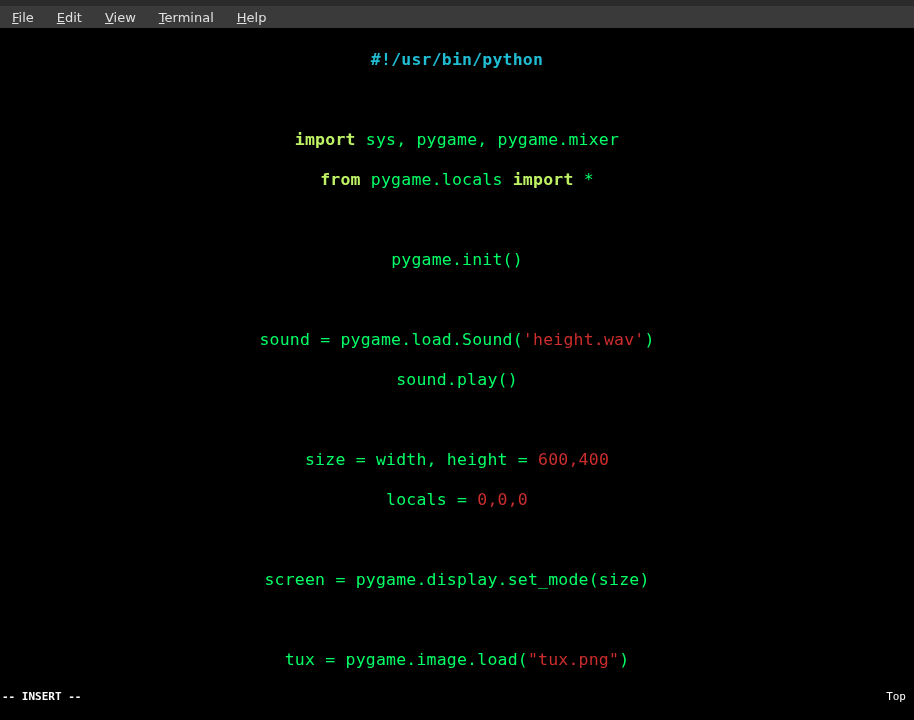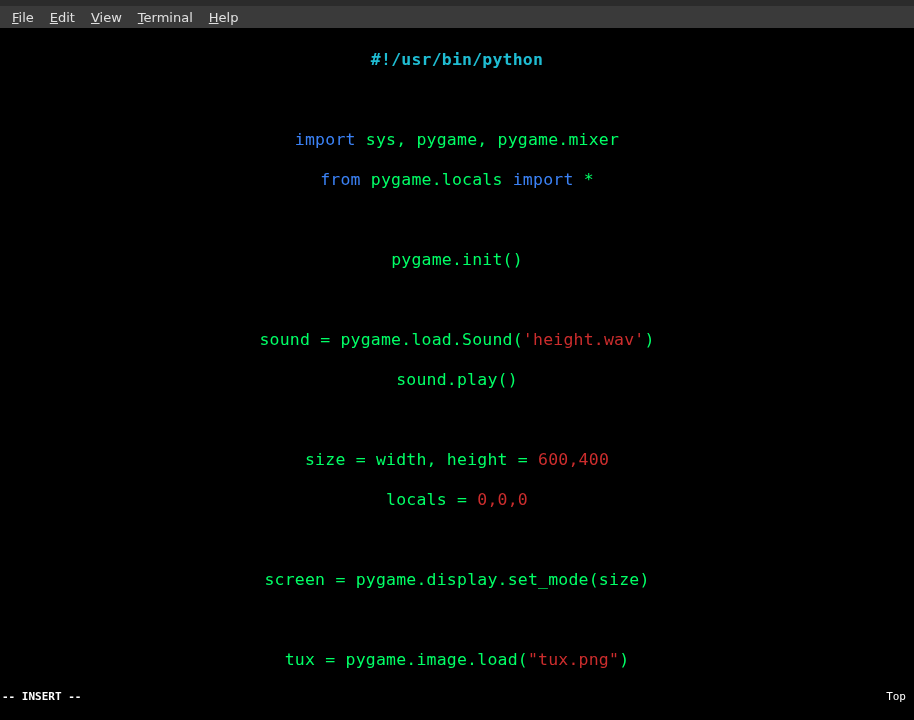--- a/index.html
+++ b/index.html
@@ -14,41 +14,41 @@
 .titlebar {
   height: 6px;
   background: #2b2b2b;
 }
 .menubar {
   background: #3a3a3a;
   height: 22px;
   display: flex;
   align-items: center;
   padding: 0 4px;
-  gap: 0;
+  gap: 7px;
   font-family: "DejaVu Sans", "Liberation Sans", sans-serif;
   font-size: 13px;
   color: #e0e0e0;
 }
 .menubar .menu-item {
   padding: 2px 8px;
   cursor: pointer;
 }
 .menubar .menu-item .ul { text-decoration: underline; }
 .editor {
   background: #000;
   padding: 2px 2px 0 2px;
   line-height: 20px;
   white-space: pre;
   font-size: 16.5px;
   letter-spacing: 0.2px;
 }
 .editor .line { height: 20px; text-align: center; }
 .t-cyan    { color: #1fbcd2; font-weight: bold; }
-.t-yellow  { color: #3b82f6; }
+.t-yellow  { color: #bef264; font-weight: bold; }
 .t-green   { color: #00ff66; }
 .t-red     { color: #cc2d2d; }
 .statusbar {
   position: absolute;
   bottom: 10px;
   left: 2px;
   right: 2px;
   height: 20px;
   color: #ffffff;
   font-family: "DejaVu Sans Mono", "Liberation Mono", monospace;

